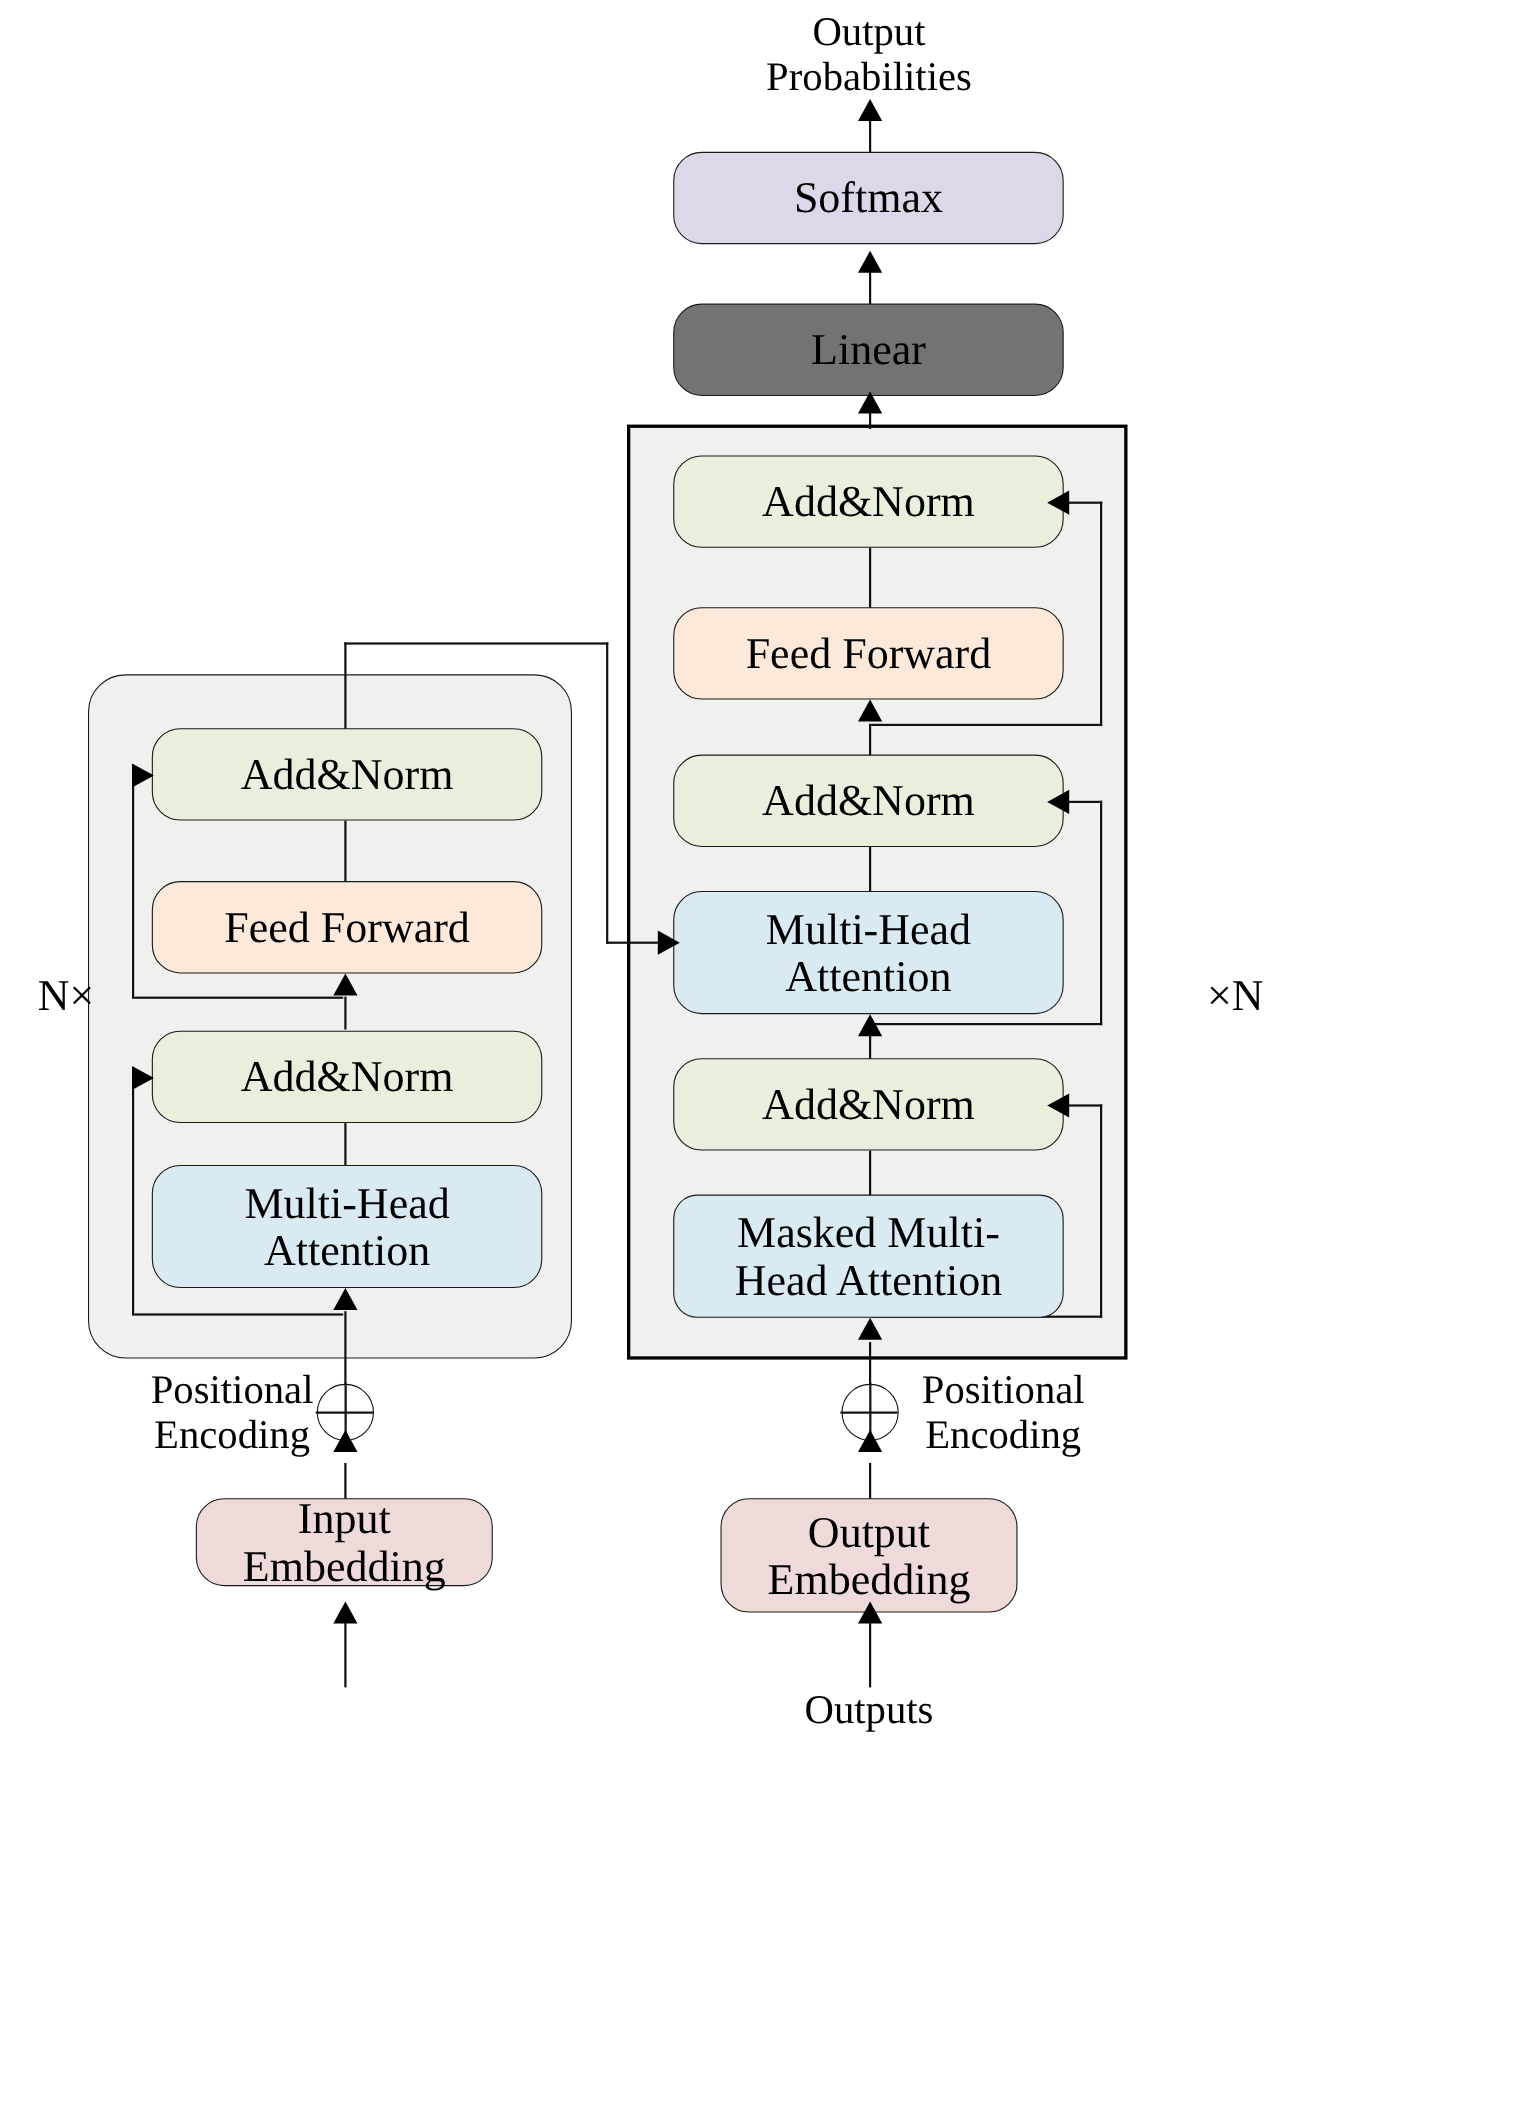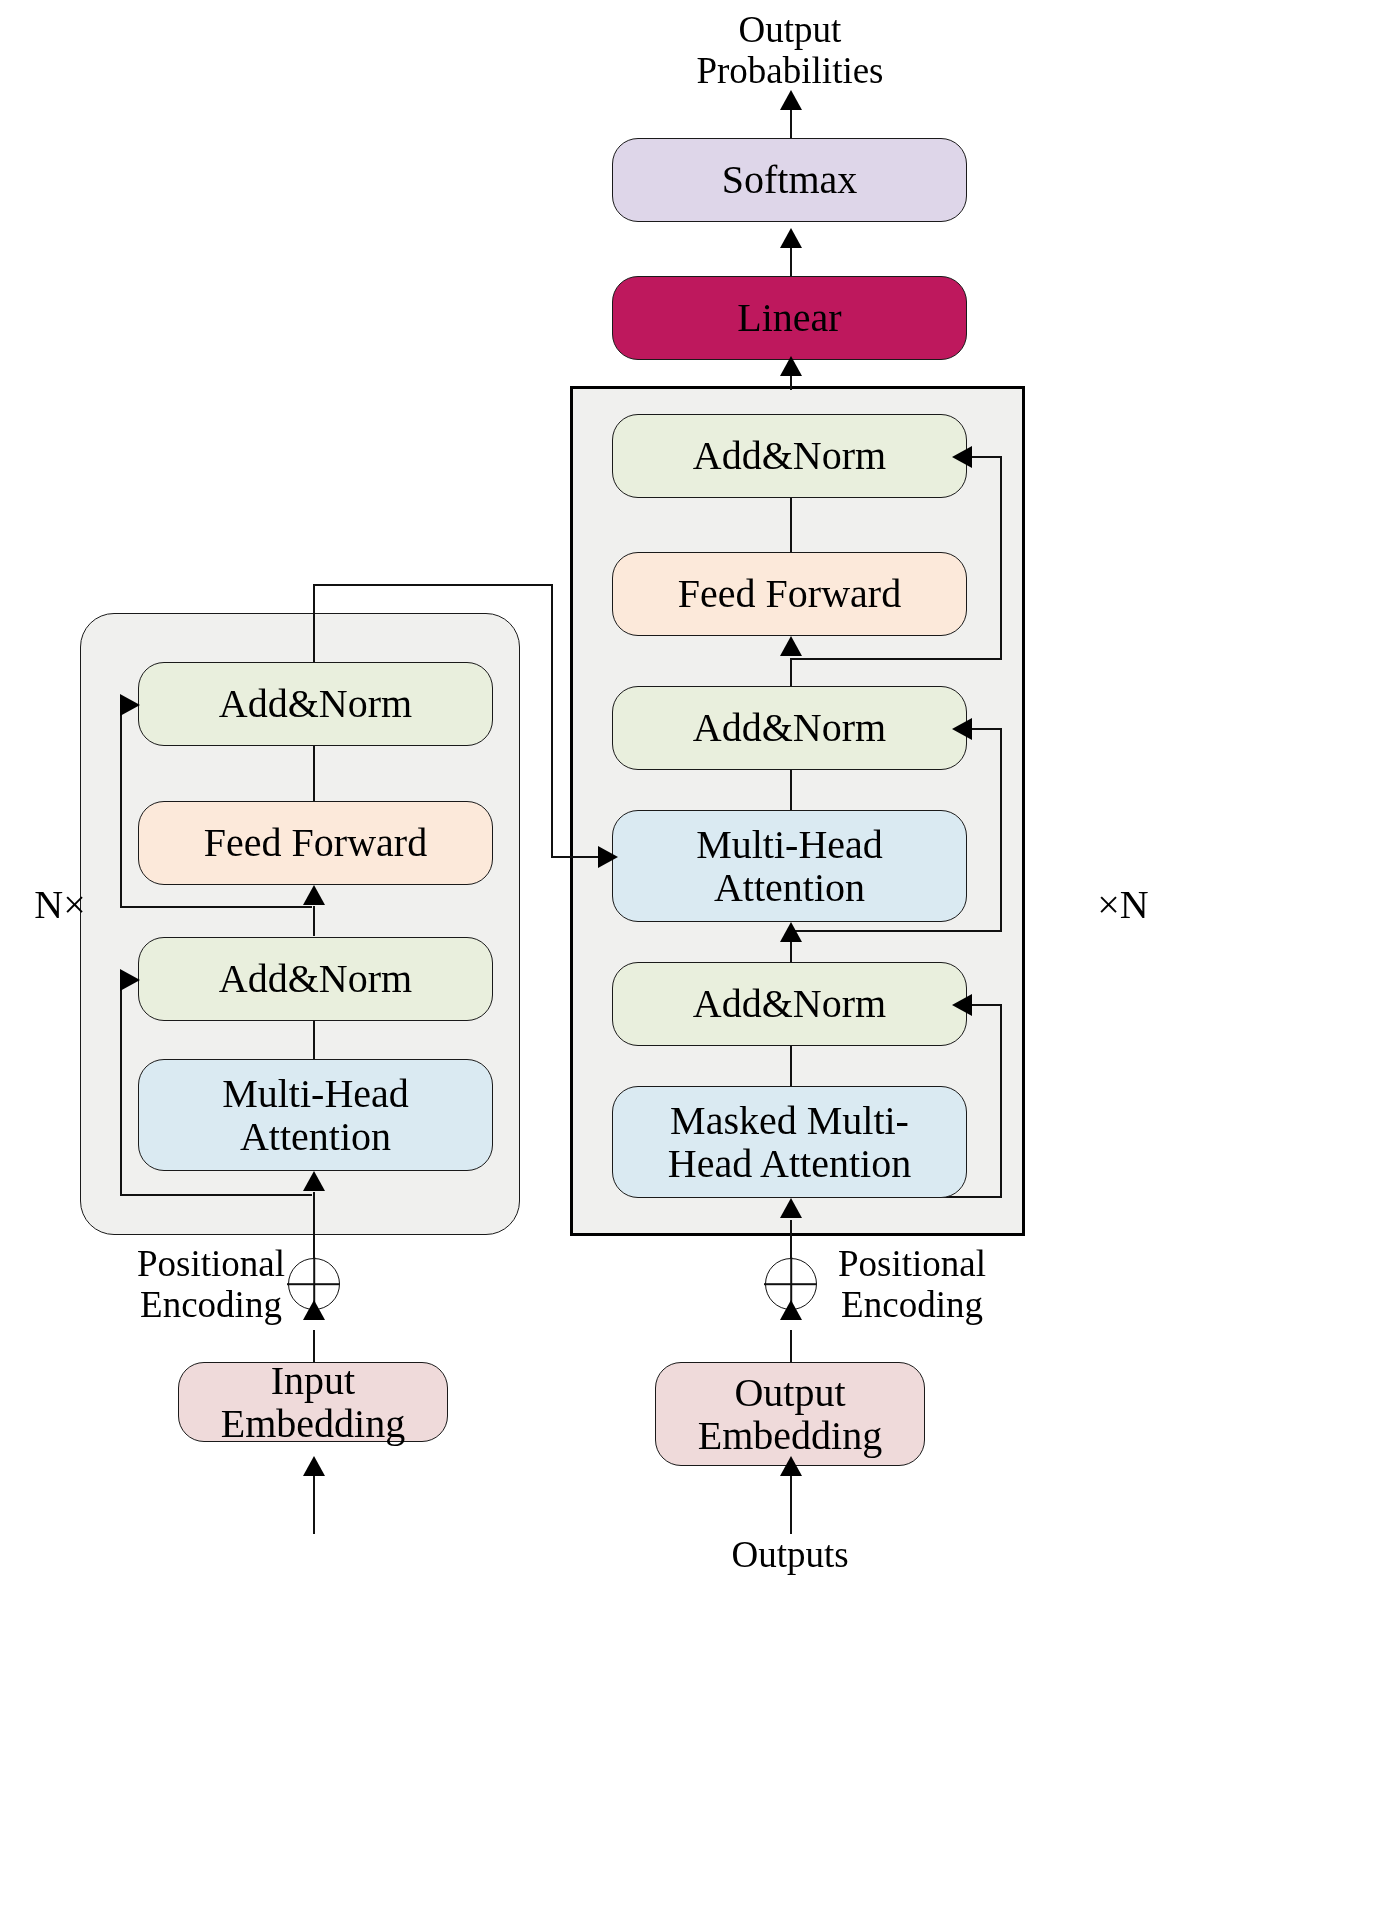--- a/index.html
+++ b/index.html
@@ -56,21 +56,21 @@
   <div class="ln vln" style="left:790px;top:100px;height:40px;"></div>
   <div class="ah ah-up" style="left:780px;top:90px;"></div>
 
   <div class="node rnd" style="left:612px;top:138px;width:355px;height:84px;background:#ded6e9;font-size:40px;">
     <span>Softmax</span>
   </div>
 
   <div class="ln vln" style="left:790px;top:238px;height:40px;"></div>
   <div class="ah ah-up" style="left:780px;top:228px;"></div>
 
-  <div class="node rnd" style="left:612px;top:276px;width:355px;height:84px;background:#be185d;font-size:40px;">
+  <div class="node rnd" style="left:612px;top:276px;width:355px;height:84px;background:#737373;font-size:40px;">
     <span>Linear</span>
   </div>
 
   <div class="ln vln" style="left:790px;top:360px;height:30px;"></div>
   <div class="ah ah-up" style="left:780px;top:356px;"></div>
 
   <div class="decoder-box" style="left:570px;top:386px;width:455px;height:850px;"></div>
 
   <div class="lbl" style="left:1068px;top:880px;width:110px;height:50px;font-size:40px;">×N</div>
 
@@ -117,21 +117,21 @@
   <div class="ln hln" style="left:792px;top:1196px;width:210px;"></div>
   <div class="ah ah-left" style="left:952px;top:994px;"></div>
 
   <div class="node rnd" style="left:612px;top:962px;width:355px;height:84px;background:#e9efdd;font-size:40px;">
     <span>Add&amp;Norm</span>
   </div>
 
   <div class="ln vln" style="left:790px;top:1046px;height:42px;"></div>
 
   <div class="node rnd" style="left:612px;top:1086px;width:355px;height:112px;background:#daeaf2;font-size:40px;
-              white-space:pre-line;">
+              white-space:pre-line;border-radius:22px;">
     <span>Masked Multi-
 Head Attention</span>
   </div>
 
   <div class="ln vln" style="left:790px;top:1220px;height:60px;"></div>
   <div class="ah ah-up" style="left:780px;top:1198px;"></div>
 
   <div class="pcirc" style="left:765px;top:1258px;"></div>
   <div class="lbl" style="left:830px;top:1238px;width:290px;height:92px;font-size:37px;justify-content:flex-start;padding-left:8px;">Positional
 Encoding</div>

